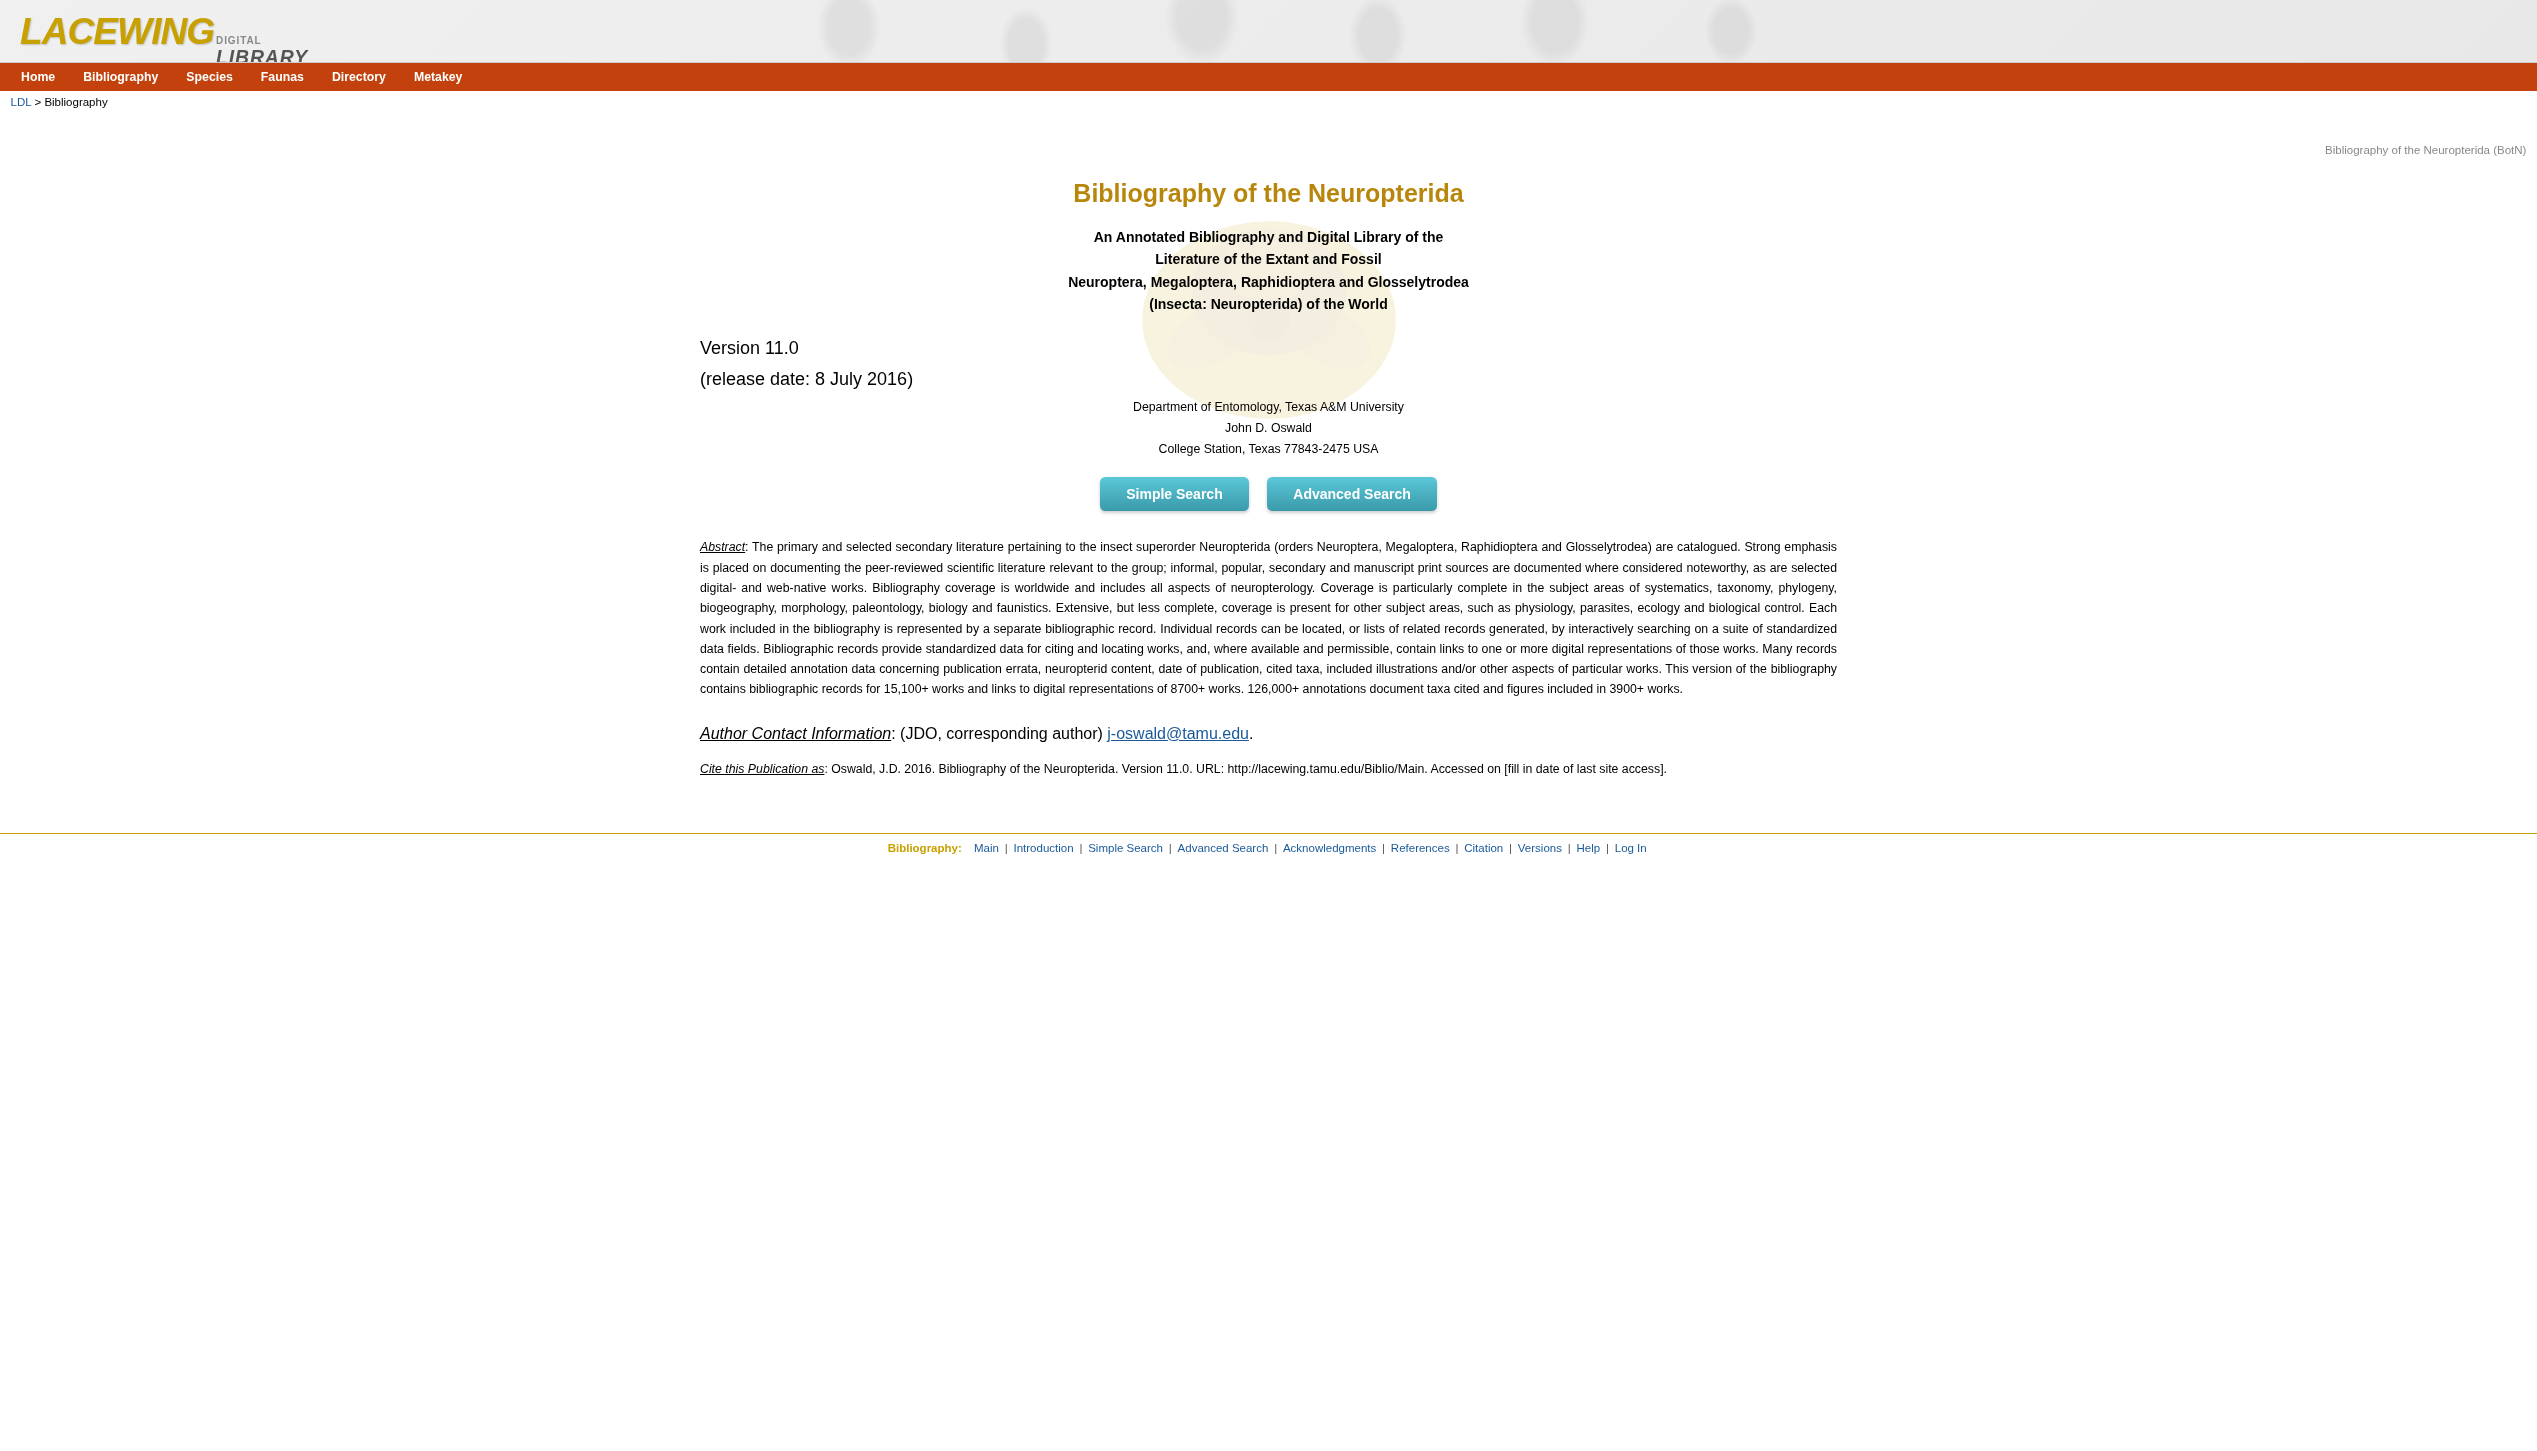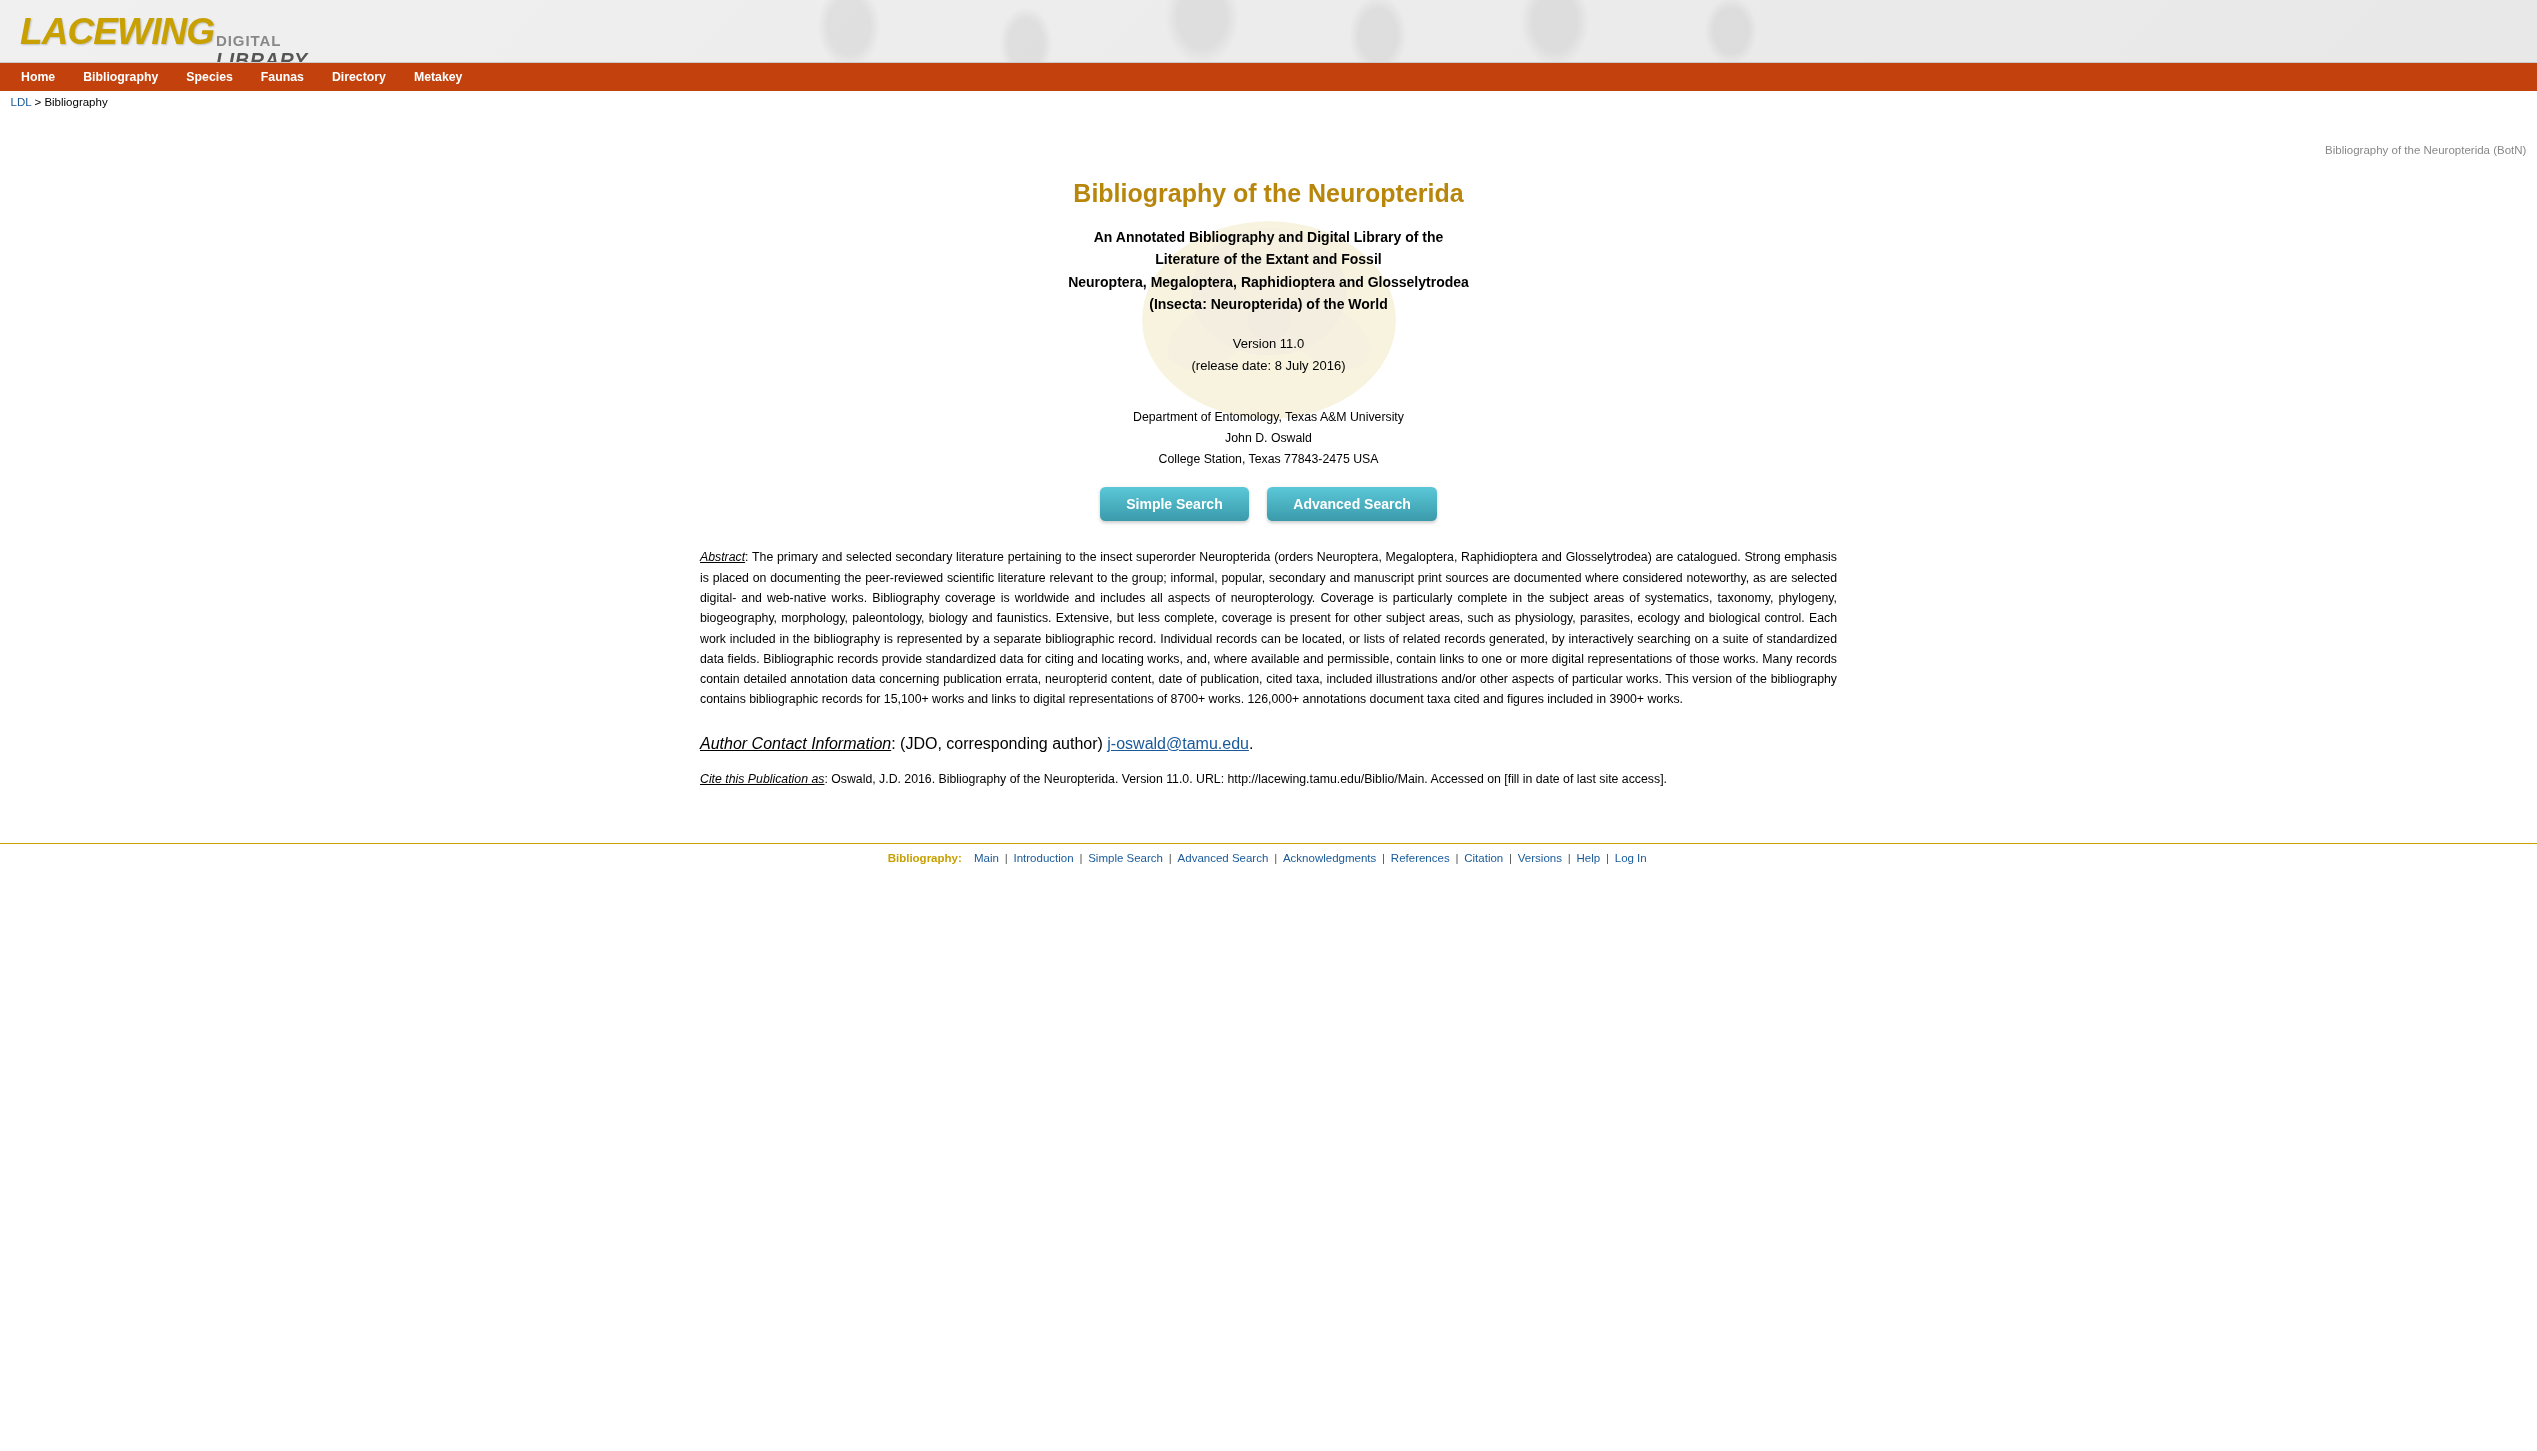--- a/index.html
+++ b/index.html
@@ -42,21 +42,21 @@
       text-shadow: 0.9px 0.9px 1.8px rgba(0,0,0,0.2);
       letter-spacing: -0.9px;
     }
     .logo-text .la { color: #c8a000; }
     .logo-sub {
       display: flex;
       flex-direction: column;
       margin-left: 1.8px;
     }
     .logo-sub .digital {
-      font-size: 15px;
+      font-size: 10px;
       color: #888;
       font-weight: bold;
       letter-spacing: 0.9px;
       text-transform: uppercase;
       margin-top: 42px;
     }
     .logo-sub .library {
       font-size: 19.4px;
       color: #555;
       font-weight: bold;
@@ -127,23 +127,22 @@
 
     #subtitle-block {
       text-align: center;
       font-weight: bold;
       font-size: 14px;
       line-height: 1.6;
       margin-bottom: 17.6px;
     }
 
     #version-block {
-      text-align: center;
-      font-size: 13px;
-      margin-bottom: 30px;
+      font-size: 18px;
+      margin-bottom: 3px;
       line-height: 1.7;
     }
 
     #author-block {
       text-align: center;
       font-size: 12.3px;
       line-height: 1.7;
       margin-bottom: 17.6px;
     }
 

